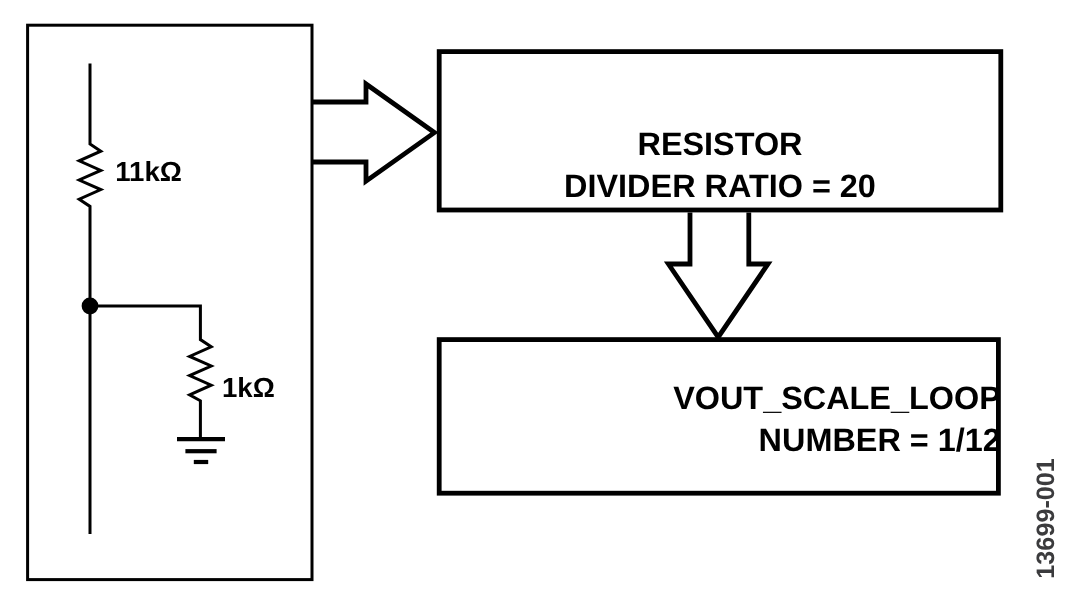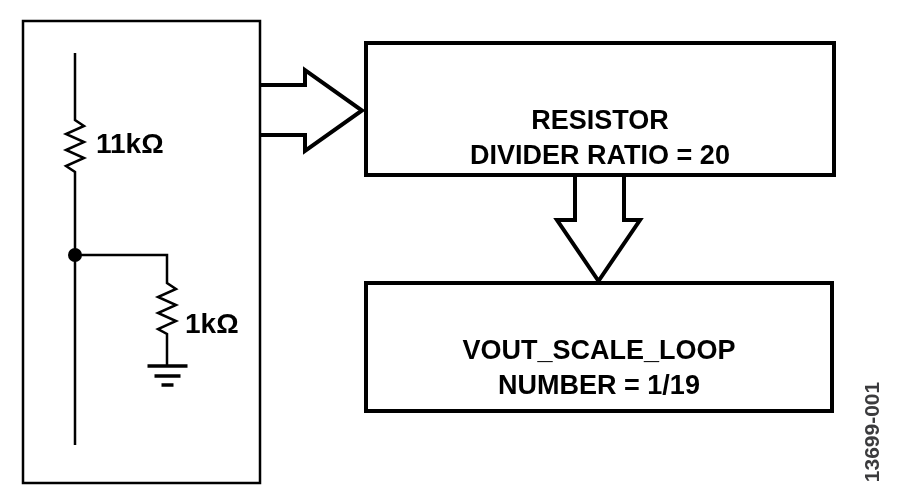--- a/index.html
+++ b/index.html
@@ -32,21 +32,21 @@
     stroke-linecap: butt;
   }
   .fill-dot { fill: var(--line, #000); stroke: none; }
   .lbl {
     position: absolute;
     color: var(--line, #000);
     font-weight: bold;
     white-space: nowrap;
   }
   .res-lbl {
-    font-size: 28px;
+    font-size: 23px;
     line-height: 33px;
   }
   .box-lbl {
     position: absolute;
     display: flex;
     flex-direction: column;
     align-items: center;
     justify-content: center;
     text-align: center;
     color: var(--line, #000);
@@ -102,20 +102,20 @@
 
   <div class="lbl res-lbl" style="left:96px; top:127px;">11kΩ</div>
 
   <div class="lbl res-lbl" style="left:185px; top:307px;">1kΩ</div>
 
   <div class="box-lbl" style="left:364px; top:41px; width:472px; height:136px; padding-top:10px;">
     <div>RESISTOR</div>
     <div>DIVIDER RATIO = 20</div>
   </div>
 
-  <div class="box-lbl" style="left:364px; top:295px; width:470px; height:98px;">
+  <div class="box-lbl" style="left:364px; top:277px; width:470px; height:98px;align-items:flex-end;">
     <div>VOUT_SCALE_LOOP</div>
-    <div>NUMBER = 1/19</div>
+    <div>NUMBER = 1/12</div>
   </div>
 
   <div class="fig-id">13699-001</div>
 
 </div>
 
 </body></html>

